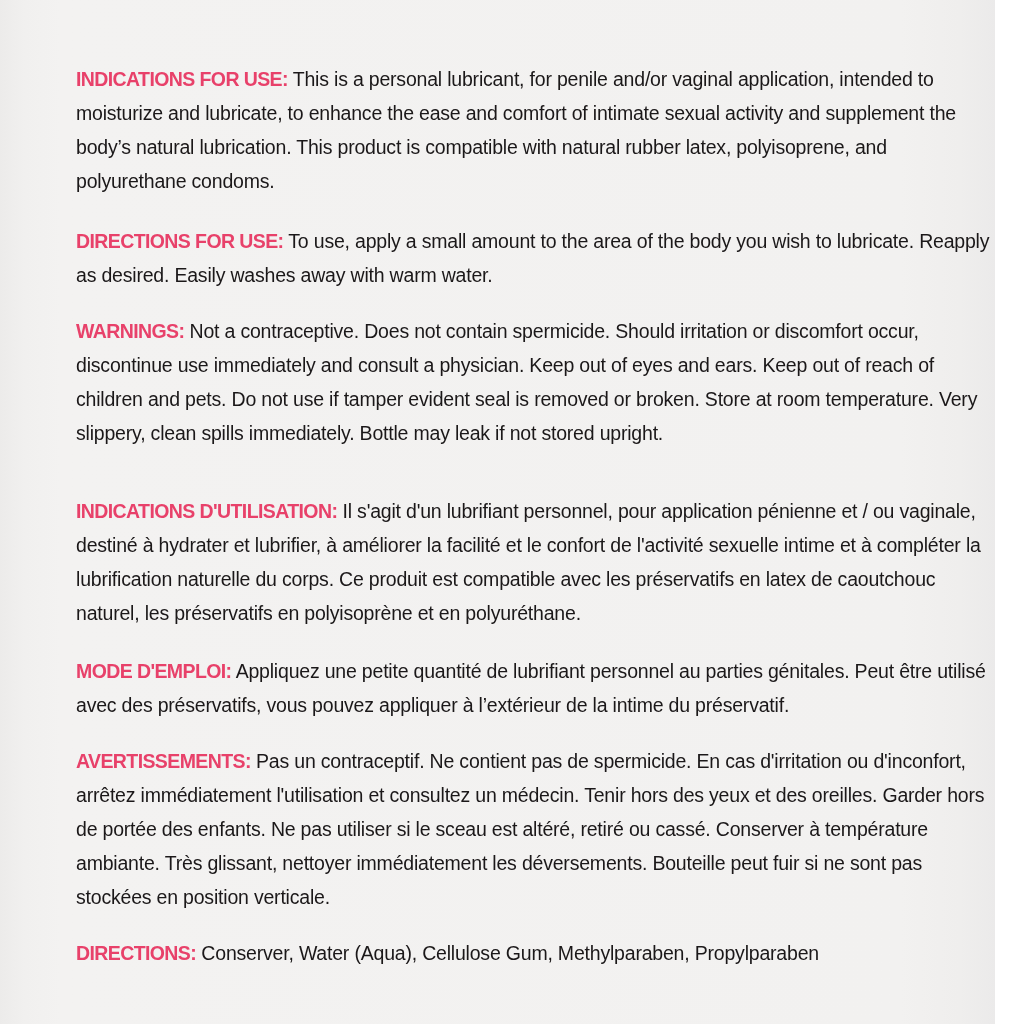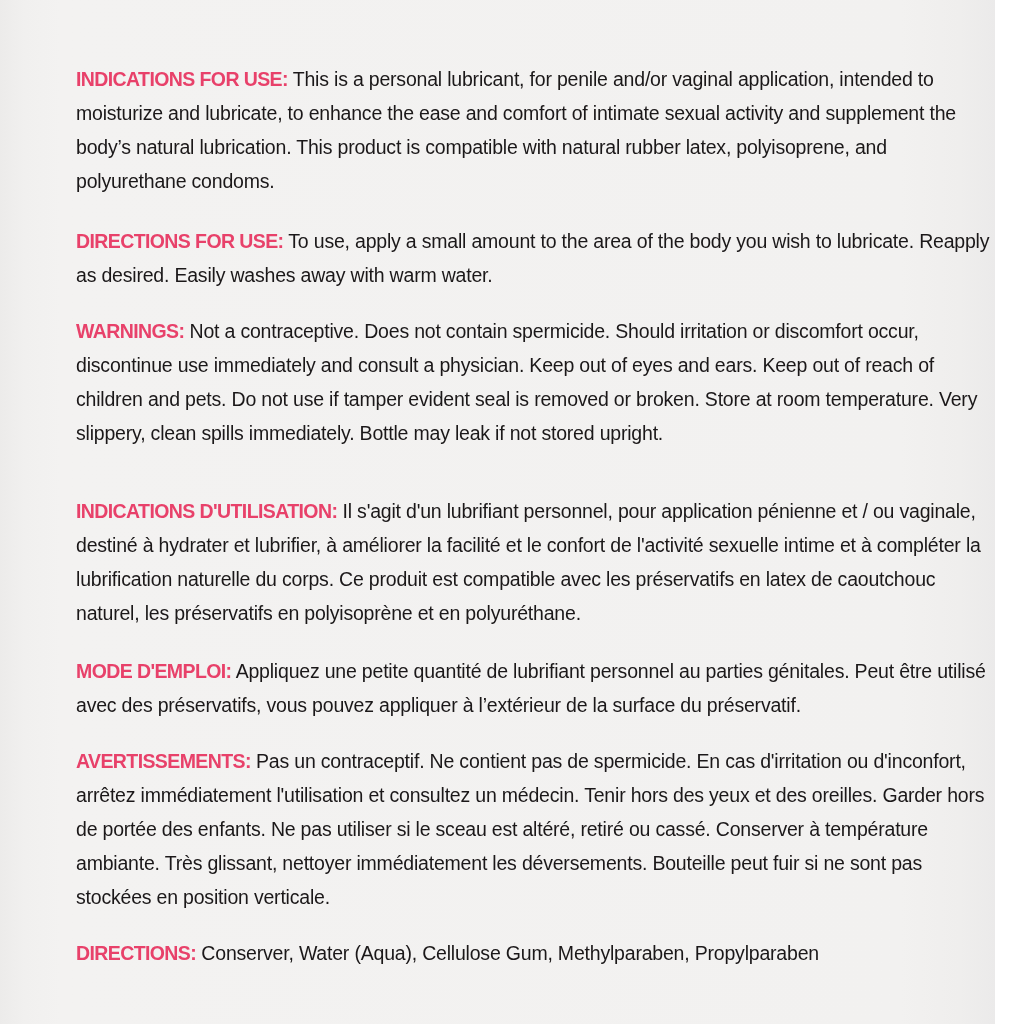--- a/index.html
+++ b/index.html
@@ -64,21 +64,21 @@
 
   <div class="section sec-warnings">
     <p><span class="heading">WARNINGS:</span><span> Not a contraceptive. Does not contain spermicide. Should irritation or discomfort occur, discontinue use immediately and consult a physician. Keep out of eyes and ears. Keep out of reach of children and pets. Do not use if tamper evident seal is removed or broken. Store at room temperature. Very slippery, clean spills immediately. Bottle may leak if not stored upright.</span></p>
   </div>
 
   <div class="section sec-indications-fr">
     <p><span class="heading">INDICATIONS D'UTILISATION:</span><span> Il s'agit d'un lubrifiant personnel, pour application pénienne et / ou vaginale, destiné à hydrater et lubrifier, à améliorer la facilité et le confort de l'activité sexuelle intime et à compléter la lubrification naturelle du corps. Ce produit est compatible avec les préservatifs en latex de caoutchouc naturel, les préservatifs en polyisoprène et en polyuréthane.</span></p>
   </div>
 
   <div class="section sec-mode">
-    <p><span class="heading">MODE D'EMPLOI:</span><span> Appliquez une petite quantité de lubrifiant personnel au parties génitales. Peut être utilisé avec des préservatifs, vous pouvez appliquer à l’extérieur de la surface du préservatif.</span></p>
+    <p><span class="heading">MODE D'EMPLOI:</span><span> Appliquez une petite quantité de lubrifiant personnel au parties génitales. Peut être utilisé avec des préservatifs, vous pouvez appliquer à l’extérieur de la intime du préservatif.</span></p>
   </div>
 
   <div class="section sec-avert">
     <p><span class="heading">AVERTISSEMENTS:</span><span> Pas un contraceptif. Ne contient pas de spermicide. En cas d'irritation ou d'inconfort, arrêtez immédiatement l'utilisation et consultez un médecin. Tenir hors des yeux et des oreilles. Garder hors de portée des enfants. Ne pas utiliser si le sceau est altéré, retiré ou cassé. Conserver à température ambiante. Très glissant, nettoyer immédiatement les déversements. Bouteille peut fuir si ne sont pas stockées en position verticale.</span></p>
   </div>
 
   <div class="section sec-ingredients">
     <p><span class="heading">DIRECTIONS:</span><span> Conserver, Water (Aqua), Cellulose Gum, Methylparaben, Propylparaben</span></p>
   </div>
 

